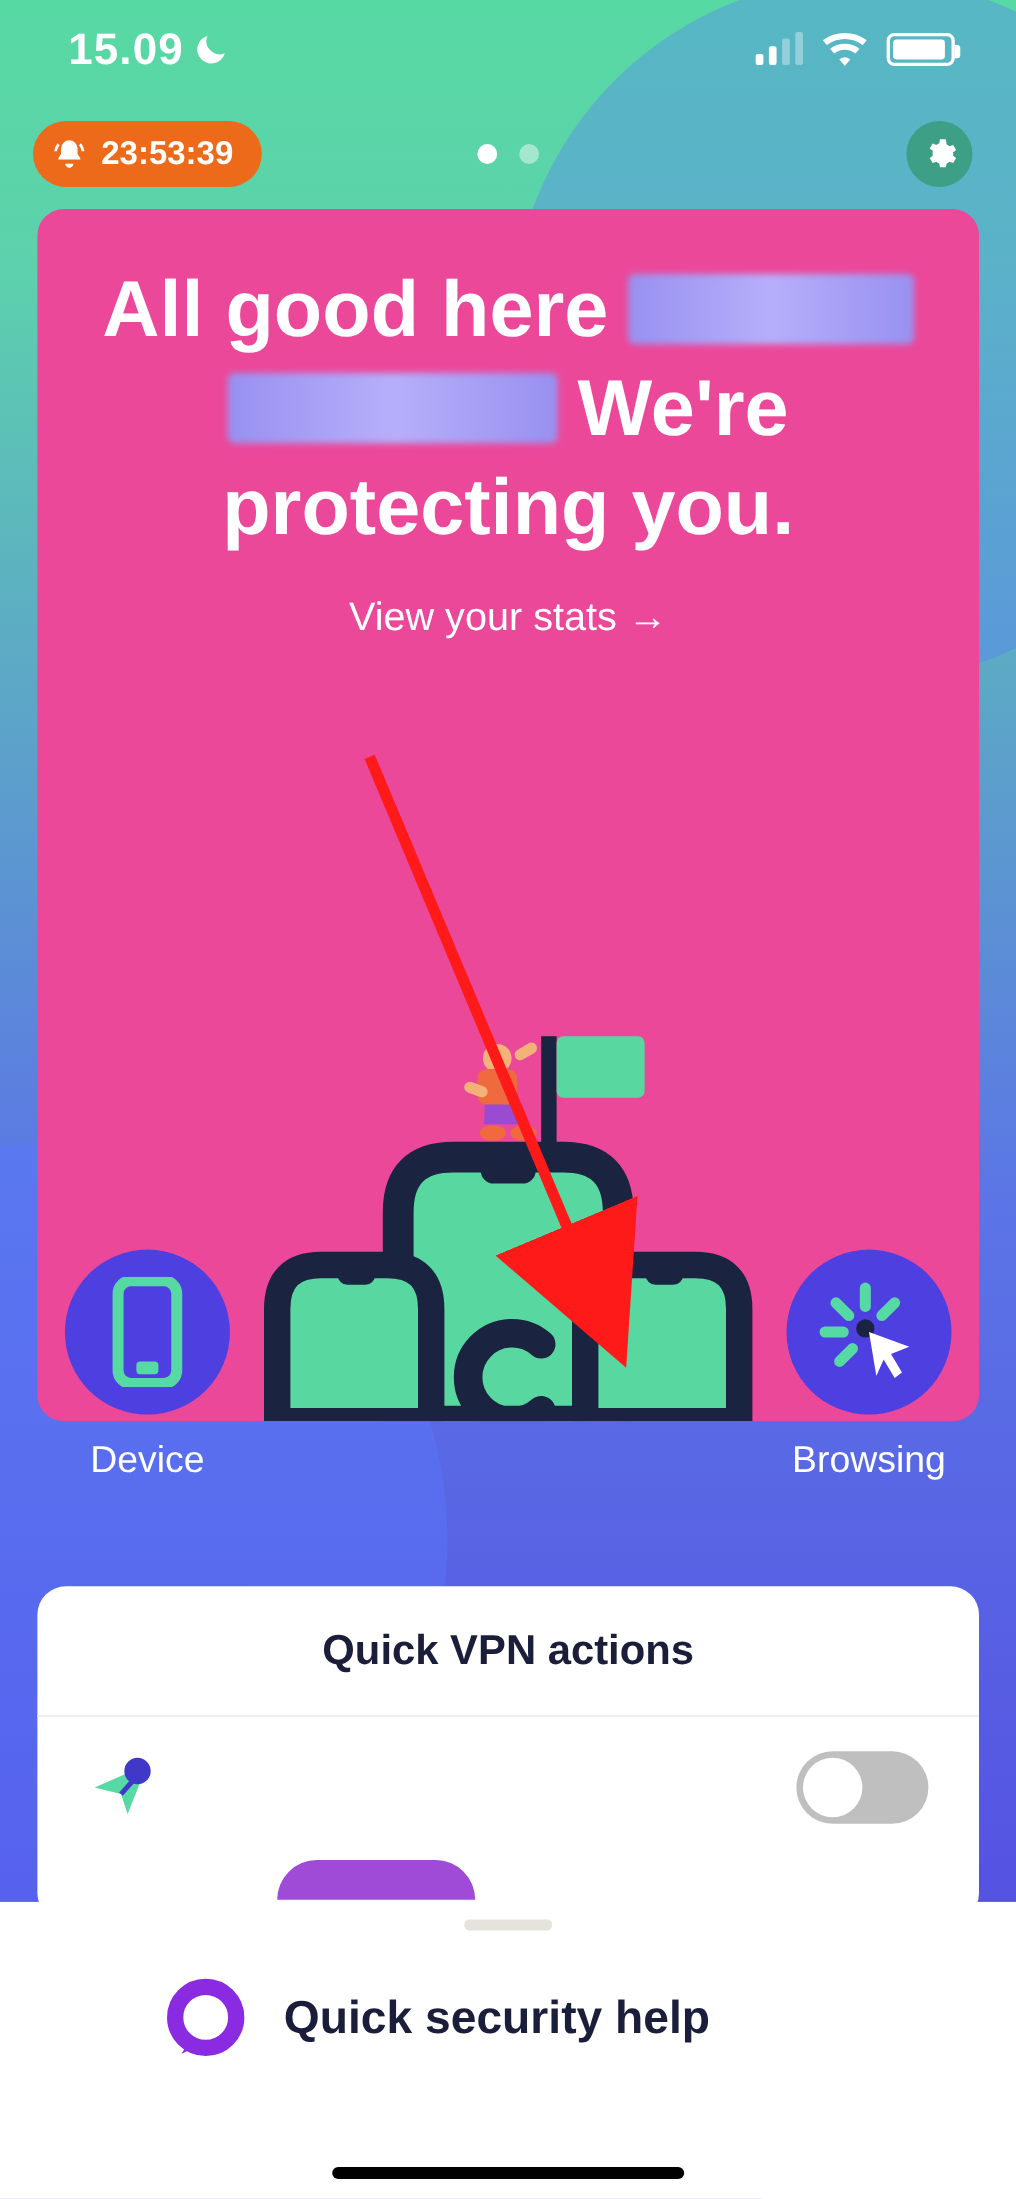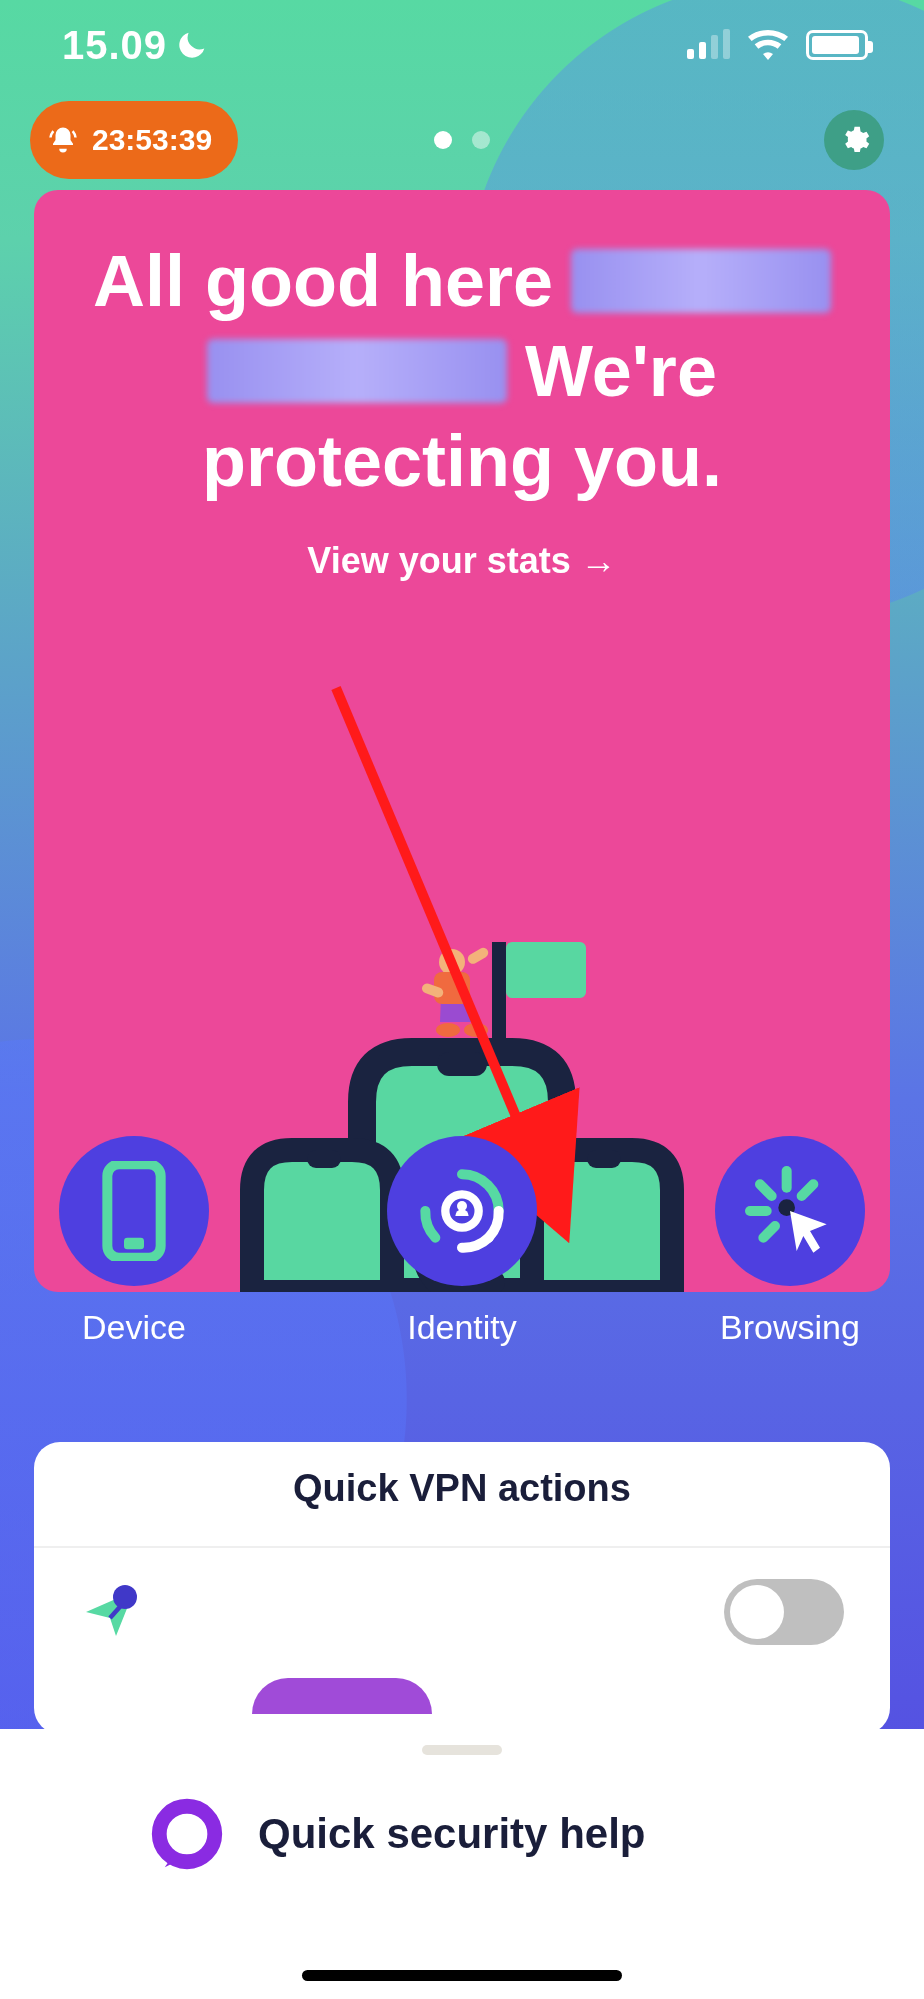--- a/index.html
+++ b/index.html
@@ -21,50 +21,50 @@
   .sig-bars span:nth-child(1){height:10px;}
   .sig-bars span:nth-child(2){height:17px;}
   .sig-bars span:nth-child(3){height:24px; opacity:.35;}
   .sig-bars span:nth-child(4){height:30px; opacity:.35;}
   .battery { width:62px; height:30px; border:3px solid #fff; border-radius:7px; position:relative;}
   .battery::after{content:""; position:absolute; right:-8px; top:8px; width:5px; height:12px; background:#fff; border-radius:0 3px 3px 0;}
   .battery .fill{position:absolute; left:3px; top:3px; bottom:3px; right:6px; background:#fff; border-radius:3px;}
 
   
   .toprow { position:absolute; top:100px; left:0; right:0; height:80px; display:flex; align-items:center; justify-content:space-between; padding:0 40px 0 30px;}
-  .alert-pill { background:#ec6a19; color:#fff; border-radius:40px; height:78px; display:flex; align-items:center; gap:14px; padding:0 26px 0 18px; font-size:30px; font-weight:700;}
+  .alert-pill { background:#ec6a19; color:#fff; border-radius:40px; height:60px; display:flex; align-items:center; gap:14px; padding:0 26px 0 18px; font-size:30px; font-weight:700;}
   .dots { position:absolute; left:50%; transform:translateX(-50%); display:flex; gap:20px;}
   .dot { width:18px; height:18px; border-radius:50%; background:#fff;}
   .dot.inactive { background:rgba(255,255,255,.45);}
   .gear-btn { width:60px; height:60px; border-radius:50%; background:#3e9f87; display:flex; align-items:center; justify-content:center;}
 
   
   .hero { position:absolute; top:190px; left:34px; right:34px; height:1102px; background:#ec4899; border-radius:24px; overflow:hidden; padding:46px 40px 0 40px;}
   .hero-heading { color:#fff; font-weight:800; text-align:center; line-height:1.25;}
   .hero-heading .h-line { display:flex; flex-wrap:wrap; justify-content:center; align-items:center; gap:18px; font-size:72px;}
   .blur-chip { display:inline-block; background:linear-gradient(90deg,#9890f0,#b6affa,#9890f0); border-radius:6px; filter:blur(3px);}
   .blur1 { width:260px; height:64px;}
   .blur2 { width:300px; height:64px;}
-  .stats-link { margin-top:34px; text-align:center; color:#fff; font-size:36px; font-weight:700;}
+  .stats-link { margin-top:34px; text-align:center; color:#fff; font-size:36px; font-weight:400;}
 
   .hero-illus { position:absolute; left:0; right:0; bottom:0; height:380px; display:flex; justify-content:center;}
   .hero-illus svg { width:620px; height:380px;}
 
   
   .tiles { position:absolute; top:1136px; left:34px; right:34px; display:flex; justify-content:space-between;}
   .tile { display:flex; flex-direction:column; align-items:center; gap:22px; width:200px;}
   .tile .circ { width:150px; height:150px; border-radius:50%; background:#4e3fe0; display:flex; align-items:center; justify-content:center; cursor:pointer;}
   .tile .lbl { color:#fff; font-size:34px; font-weight:500;}
 
   
   .anno-arrow { position:absolute; top:688px; left:326px; width:250px; height:520px; pointer-events:none;}
   .anno-arrow svg { width:100%; height:100%; overflow:visible;}
 
   
-  .vpn-card { position:absolute; top:1442px; left:34px; right:34px; background:#fff; border-radius:26px; padding:25px 46px 92px 46px;}
+  .vpn-card { position:absolute; top:1442px; left:34px; right:34px; background:#fff; border-radius:26px; padding:38px 46px 92px 46px;}
   .vpn-title { text-align:center; font-size:38px; font-weight:800; color:#1a1e3a; margin-bottom:36px;}
   .vpn-divider { height:2px; background:#efefef; margin:0 -46px 34px -46px;}
   .vpn-row { display:flex; align-items:center; gap:26px;}
   .vpn-row .lbl { font-size:40px; font-weight:800; color:#1a1e3a;}
   .toggle { position:absolute; right:46px; width:120px; height:66px; border-radius:40px; background:#bfbfbf; display:flex; align-items:center; padding:6px;}
   .toggle .knob { width:54px; height:54px; border-radius:50%; background:#fff;}
   .purple-pill { position:absolute; left:218px; bottom:20px; width:180px; height:36px; border-radius:40px 40px 0 0 / 40px 40px 0 0; background:#a04bd8;}
 
   
   .help-bar { position:absolute; left:0; right:0; bottom:0; height:270px; background:#fff; border-radius:0; display:flex; align-items:center; gap:34px; padding:0 0 60px 150px;}
@@ -179,36 +179,20 @@
 
 <div class="tiles">
   <div class="tile">
     <div class="circ">
       <svg width="70" height="100" viewBox="0 0 40 60">
           <rect x="4" y="2" width="32" height="56" rx="7" fill="none" stroke="#57d9a3" stroke-width="6"></rect>
           <rect x="14" y="46" width="12" height="7" rx="2" fill="#57d9a3"></rect>
         </svg>
     </div>
     <span class="lbl">Device</span>
-  </div>
-  <div class="tile">
-    <div class="circ">
-      <svg width="100" height="100" viewBox="0 0 60 60">
-        <circle cx="30" cy="30" r="10" fill="none" stroke="#fff" stroke-width="5"></circle>
-        <circle cx="30" cy="27" r="3" fill="#fff"></circle>
-        <path d="M26 33a4 4 0 0 1 8 0" fill="#fff"></path>
-        <path d="M30 8 A22 22 0 0 1 52 30" fill="none" stroke="#57d9a3" stroke-width="6" stroke-linecap="round"></path>
-        <path d="M14 46 A22 22 0 0 1 8 30" fill="none" stroke="#57d9a3" stroke-width="6" stroke-linecap="round"></path>
-        <path d="M46 46 A22 22 0 0 1 30 52" fill="none" stroke="#fff" stroke-width="6" stroke-linecap="round"></path>
-        <path d="M8 30 A22 22 0 0 1 30 8" fill="none" stroke="#fff" stroke-width="6" stroke-linecap="round" opacity=".0"></path>
-        <path d="M30 52 A22 22 0 0 1 14 46" fill="none" stroke="#fff" stroke-width="6" stroke-linecap="round" opacity=".0"></path>
-        <path d="M52 30 A22 22 0 0 1 46 46" fill="none" stroke="#fff" stroke-width="6" stroke-linecap="round"></path>
-      </svg>
-    </div>
-    <span class="lbl">Identity</span>
   </div>
   <div class="tile">
     <div class="circ">
       <svg width="100" height="100" viewBox="0 0 60 60">
         <g stroke="#57d9a3" stroke-width="6" stroke-linecap="round">
           <line x1="28" y1="6" x2="28" y2="16"></line>
           <line x1="12" y1="14" x2="19" y2="21"></line>
           <line x1="6" y1="30" x2="16" y2="30"></line>
           <line x1="14" y1="46" x2="21" y2="39"></line>
           <line x1="44" y1="14" x2="37" y2="21"></line>

